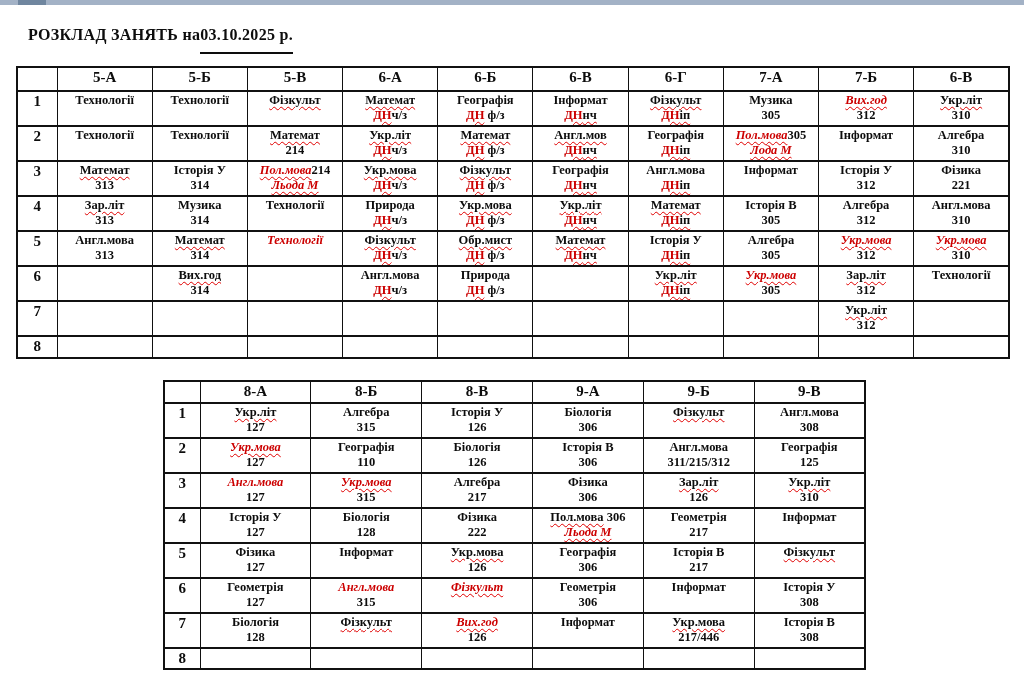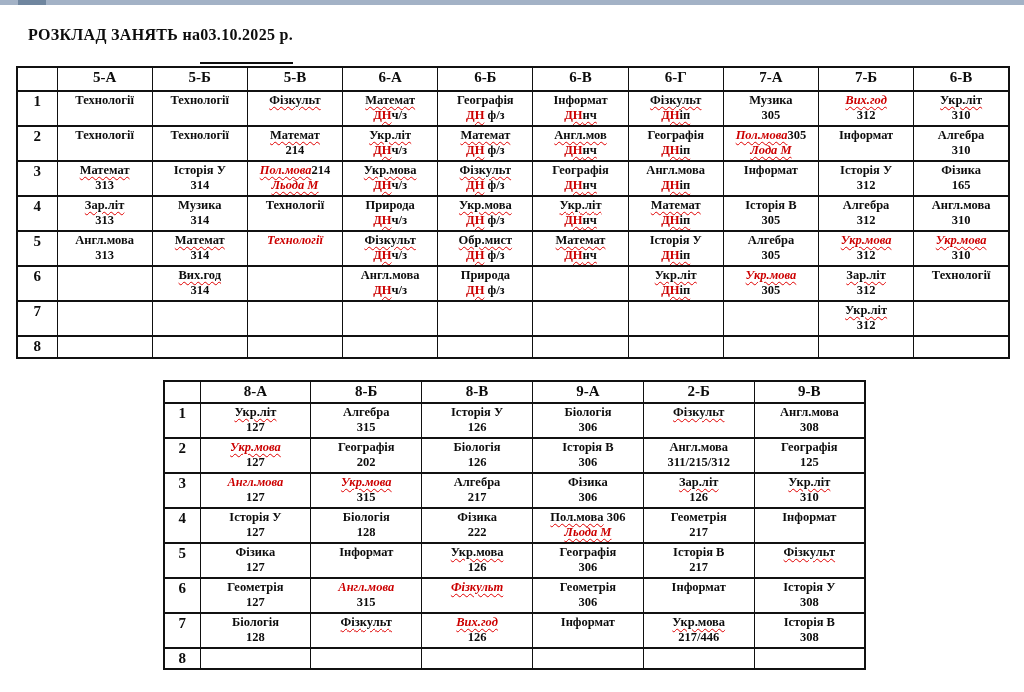--- a/index.html
+++ b/index.html
@@ -7,21 +7,21 @@
   #canvas{
     position:relative; width:1024px; height:692px; background:#ffffff;
     font-family:"Liberation Serif","DejaVu Serif",serif; font-weight:bold; color:var(--ink);
     overflow:hidden;
   }
   
   .topbar{position:absolute;left:0;top:0;width:1024px;height:5px;background:#a3b2c6;}
   .topbar-dark{position:absolute;left:18px;top:0;width:28px;height:5px;background:#70869f;}
 
   .doc-title{position:absolute;left:28px;top:26px;font-size:16px;letter-spacing:.3px;white-space:nowrap;}
-  .doc-title .date{border-bottom:2px solid var(--ink);padding-bottom:19px;}
+  .doc-title .date{border-bottom:2px solid var(--ink);padding-bottom:9px;}
   .approve{position:absolute;left:578px;top:10px;font-size:13.5px;line-height:22px;white-space:nowrap;}
 
   table.sched{border-collapse:collapse;table-layout:fixed;position:absolute;background:#fff;}
   table.sched td, table.sched th{
     border:1px solid #111;
     border-top-width:2px;border-bottom-width:2px;
     padding:1px 2px; text-align:center; vertical-align:top;
     overflow:hidden;
   }
   table.sched{border:2px solid #111;}
@@ -193,21 +193,21 @@
           </td>
           <td class="lesson">
             <div class="line"><span class="seg-b">Інформат</span></div>
           </td>
           <td class="lesson">
             <div class="line"><span class="seg-b">Історія У</span></div>
             <div class="line"><span class="seg-b">312</span></div>
           </td>
           <td class="lesson">
             <div class="line"><span class="seg-b">Фізика</span></div>
-            <div class="line"><span class="seg-b">165</span></div>
+            <div class="line"><span class="seg-b">221</span></div>
           </td>
         </tr>
         <tr class="r">
           <th class="numcell">4</th>
           <td class="lesson">
             <div class="line"><span class="seg-bu">Зар.літ</span></div>
             <div class="line"><span class="seg-b">313</span></div>
           </td>
           <td class="lesson">
             <div class="line"><span class="seg-b">Музика</span></div>
@@ -361,21 +361,21 @@
         <col>
         <col>
       </colgroup>
       <thead>
         <tr class="hdr">
           <th class="numcell"></th>
           <th class="classhead">8-А</th>
           <th class="classhead">8-Б</th>
           <th class="classhead">8-В</th>
           <th class="classhead">9-А</th>
-          <th class="classhead">2-Б</th>
+          <th class="classhead">9-Б</th>
           <th class="classhead">9-В</th>
         </tr>
       </thead>
       <tbody>
         <tr class="r">
           <th class="numcell">1</th>
           <td class="lesson">
             <div class="line"><span class="seg-bu">Укр.літ</span></div>
             <div class="line"><span class="seg-b">127</span></div>
           </td>
@@ -400,21 +400,21 @@
           </td>
         </tr>
         <tr class="r">
           <th class="numcell">2</th>
           <td class="lesson">
             <div class="line"><span class="seg-ru">Укр.мова</span></div>
             <div class="line"><span class="seg-b">127</span></div>
           </td>
           <td class="lesson">
             <div class="line"><span class="seg-b">Географія</span></div>
-            <div class="line"><span class="seg-b">202</span></div>
+            <div class="line"><span class="seg-b">110</span></div>
           </td>
           <td class="lesson">
             <div class="line"><span class="seg-b">Біологія</span></div>
             <div class="line"><span class="seg-b">126</span></div>
           </td>
           <td class="lesson">
             <div class="line"><span class="seg-b">Історія В</span></div>
             <div class="line"><span class="seg-b">306</span></div>
           </td>
           <td class="lesson">

